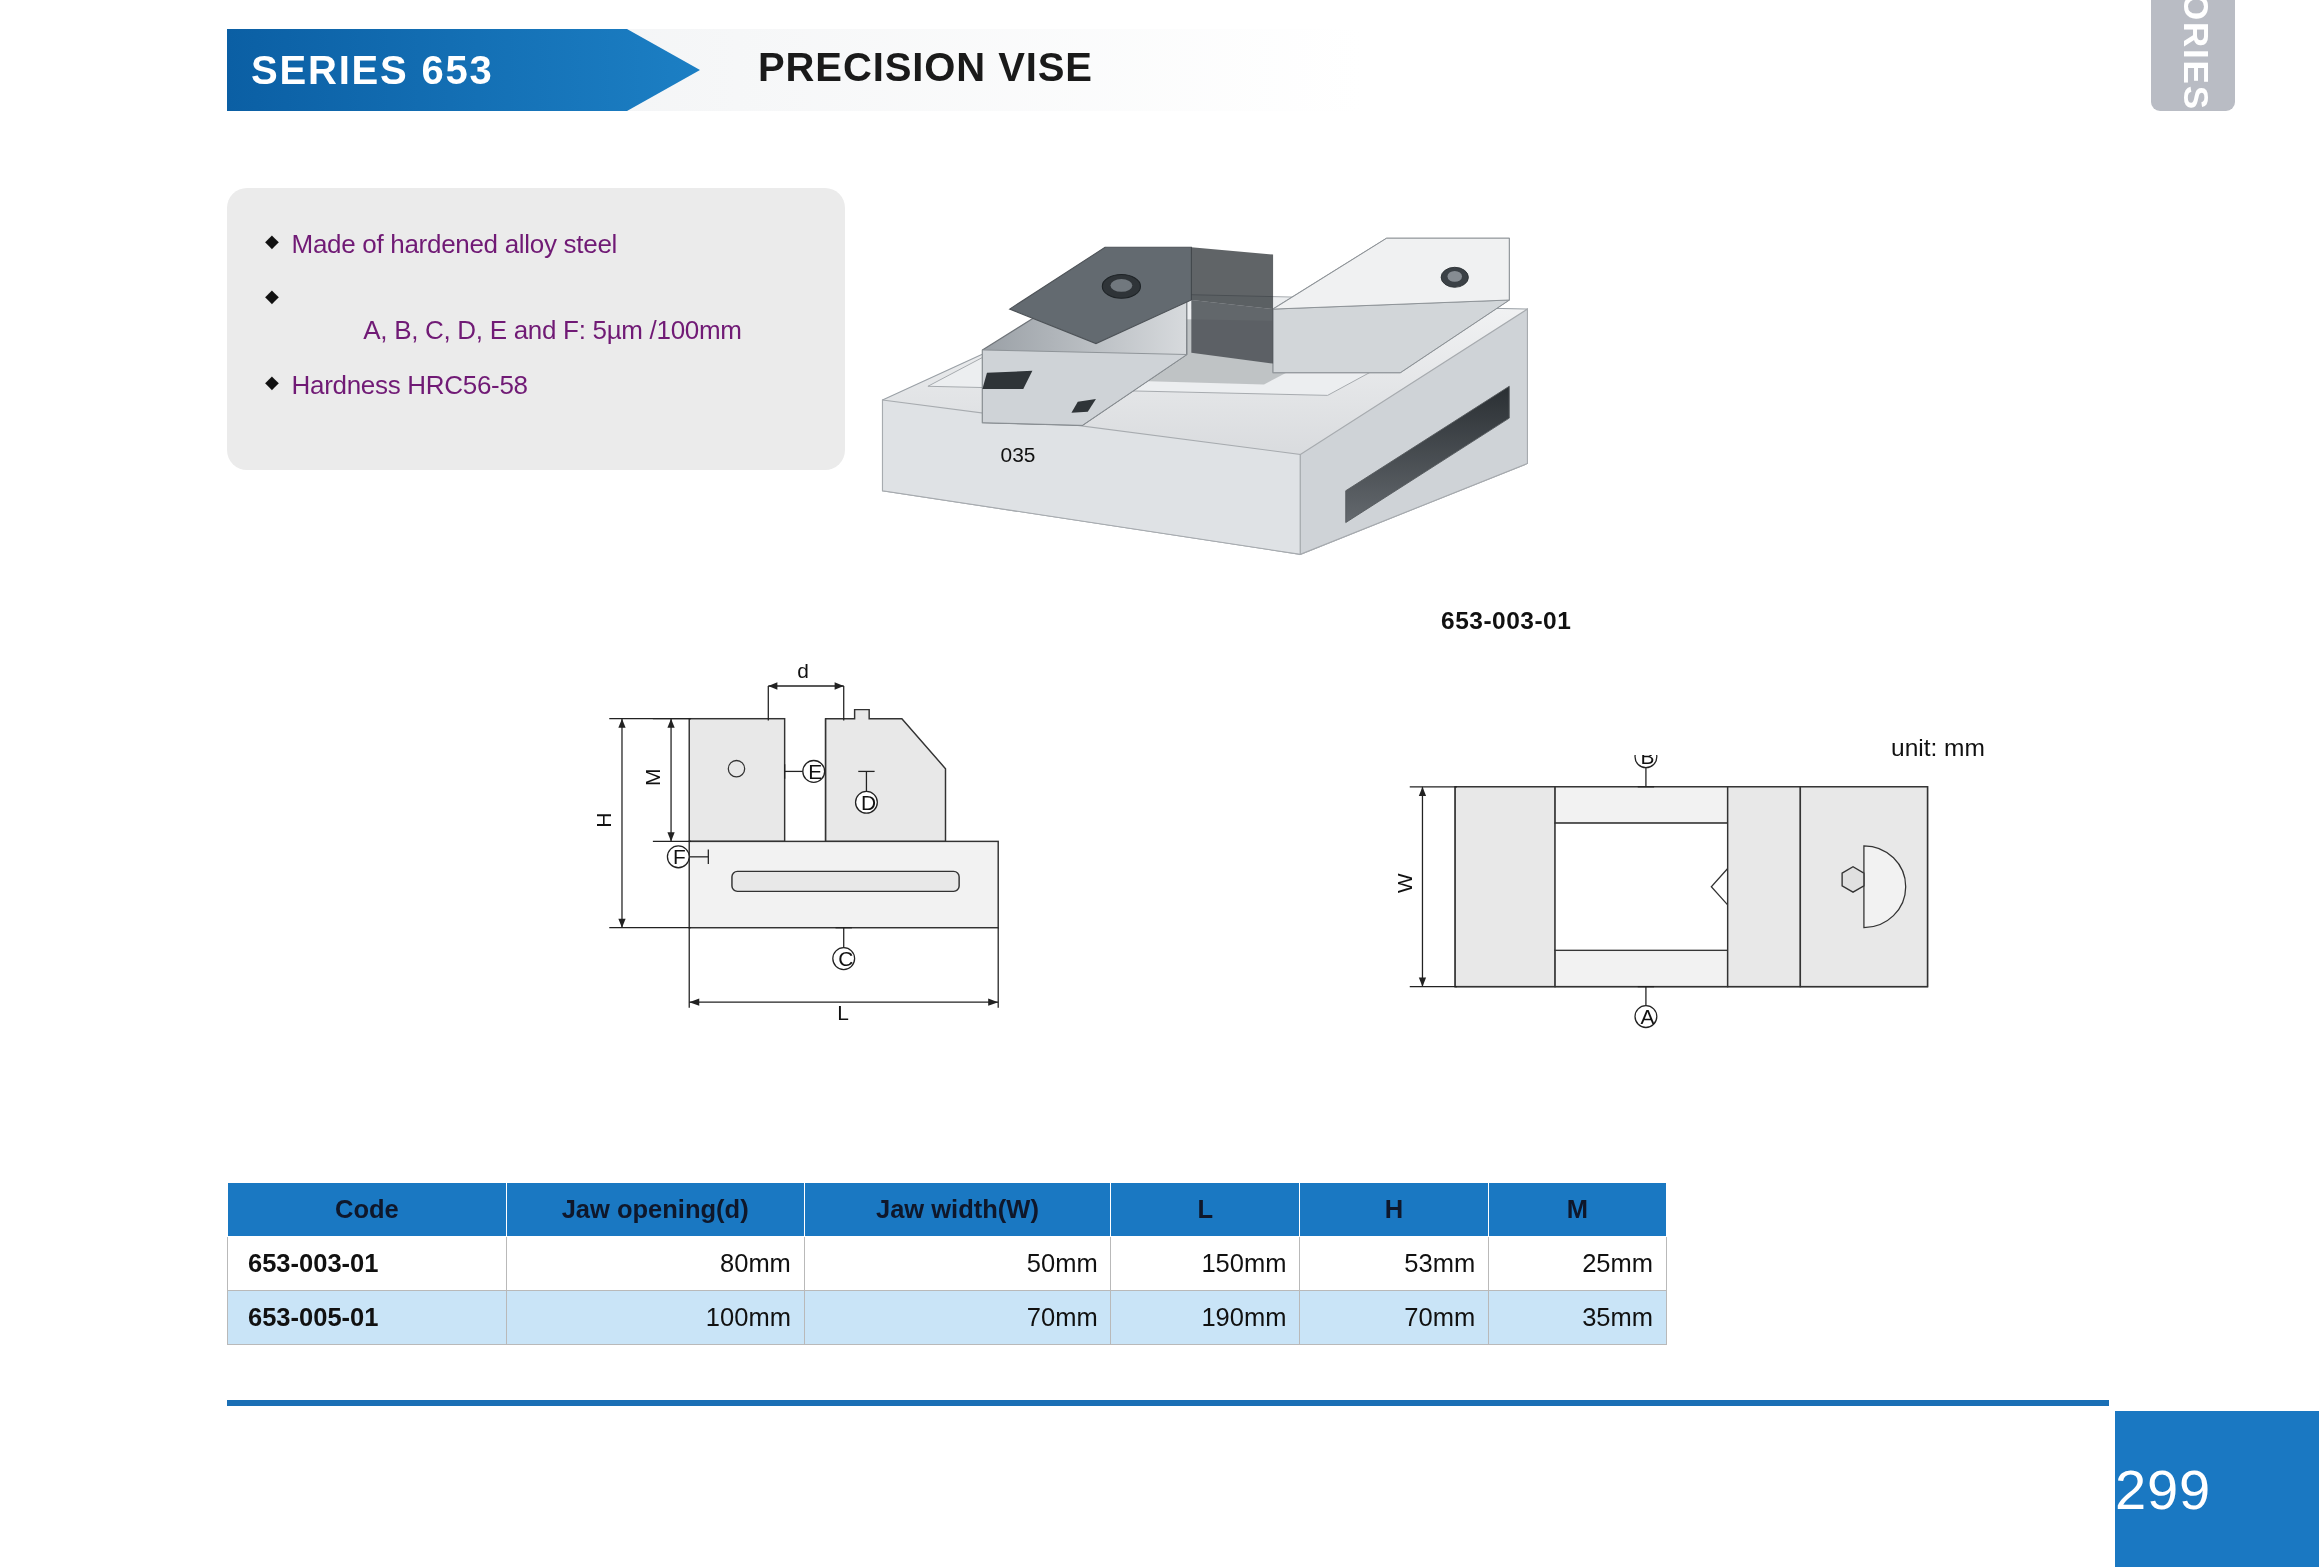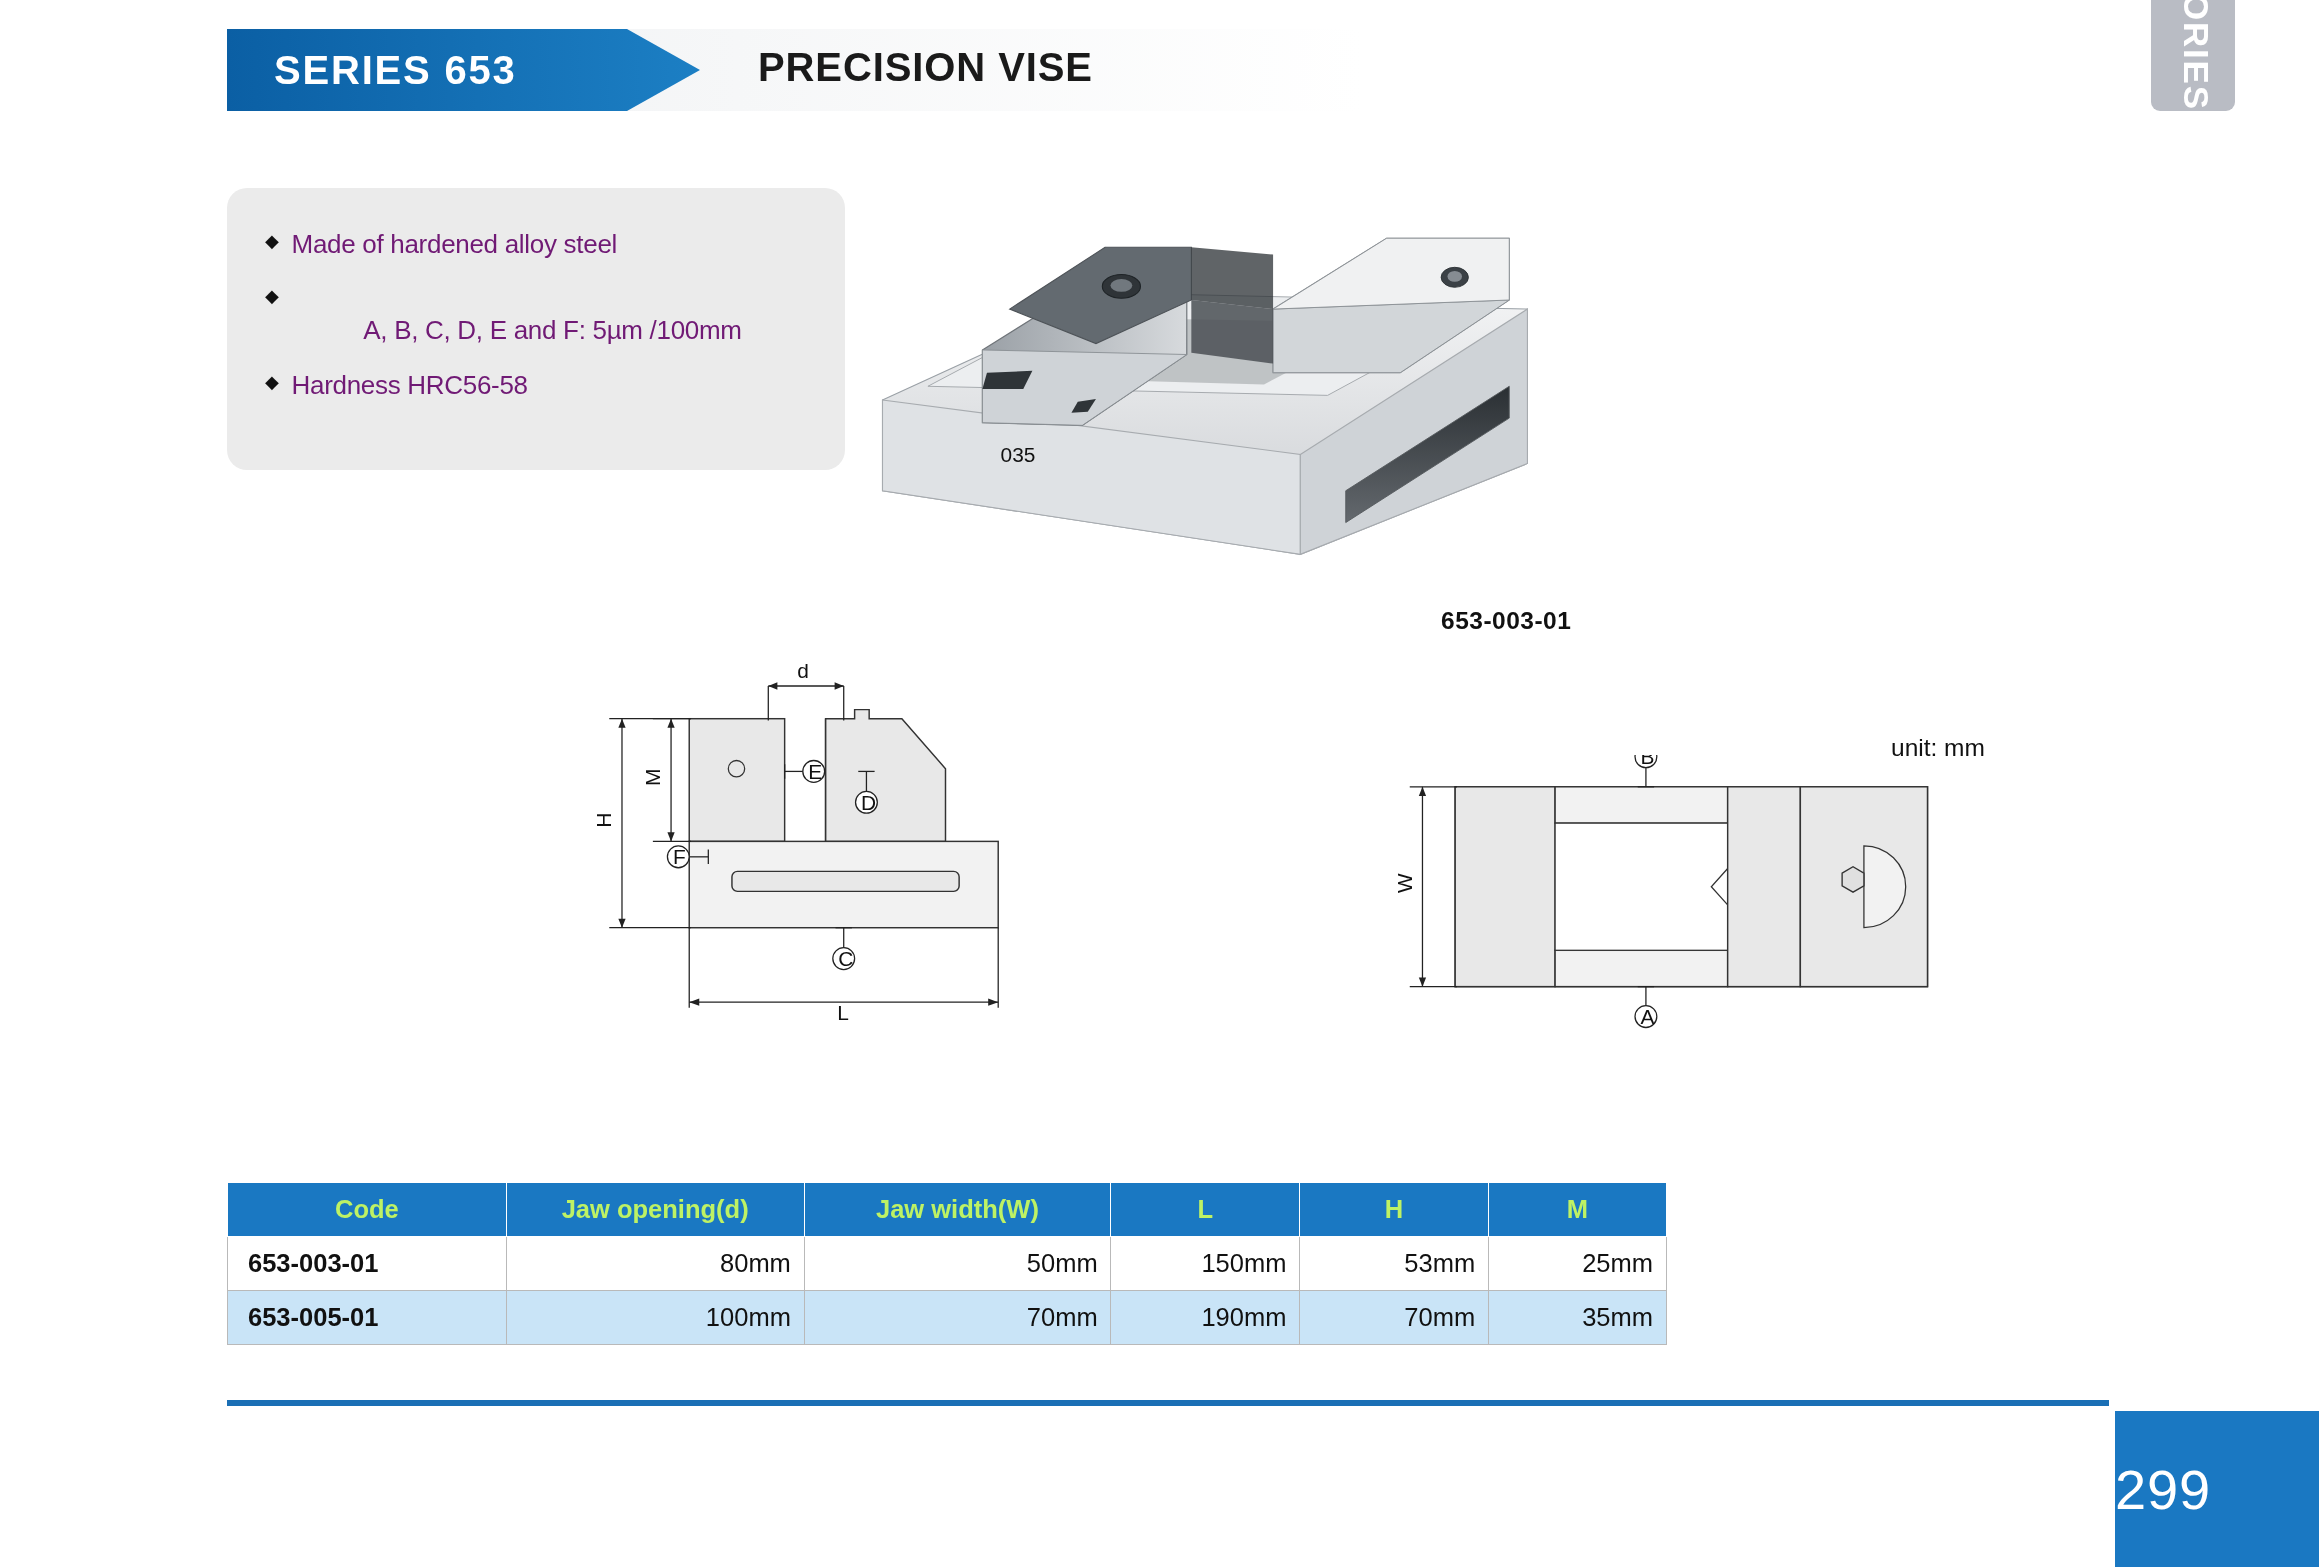--- a/index.html
+++ b/index.html
@@ -64,21 +64,21 @@
     background: linear-gradient(to right, #0b5fa4 0%, #1c7fc4 100%);
     clip-path: polygon(0 0, 400px 0, 473px 41px, 400px 82px, 0 82px);
     display: flex;
     align-items: center;
   }
   .series-badge .series-label {
     color: #ffffff;
     font-size: 40px;
     font-weight: bold;
     letter-spacing: 1.8px;
-    margin-left: 47px;
+    margin-left: 24px;
   }
   .product-title {
     position: absolute;
     left: 531px;
     top: 16.4px;
     color: #1a1a1a;
     font-size: 40px;
     font-weight: bold;
     letter-spacing: 0.9px;
   }
@@ -160,21 +160,21 @@
   
   .spec-table {
     position: absolute;
     left: 227px;
     top: 1182px;
     border-collapse: collapse;
     font-size: 25.5px;
   }
   .spec-table th {
     background: #1a78c2;
-    color: #bef264;
+    color: #0f172a;
     font-weight: bold;
     height: 53px;
     border: 0.9px solid #ffffff;
     padding: 0 16.4px;
     white-space: nowrap;
   }
   .spec-table td {
     height: 53px;
     border: 0.9px solid #b9b9b9;
     text-align: right;

